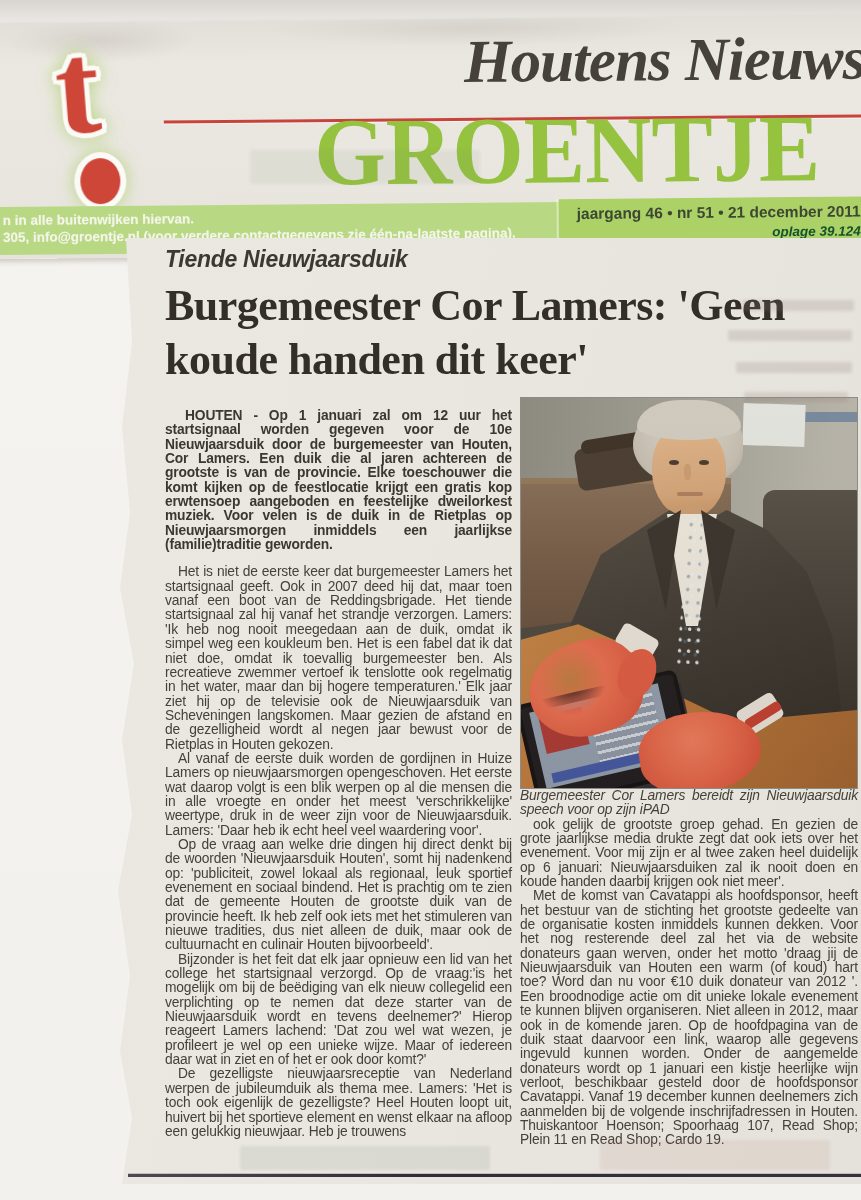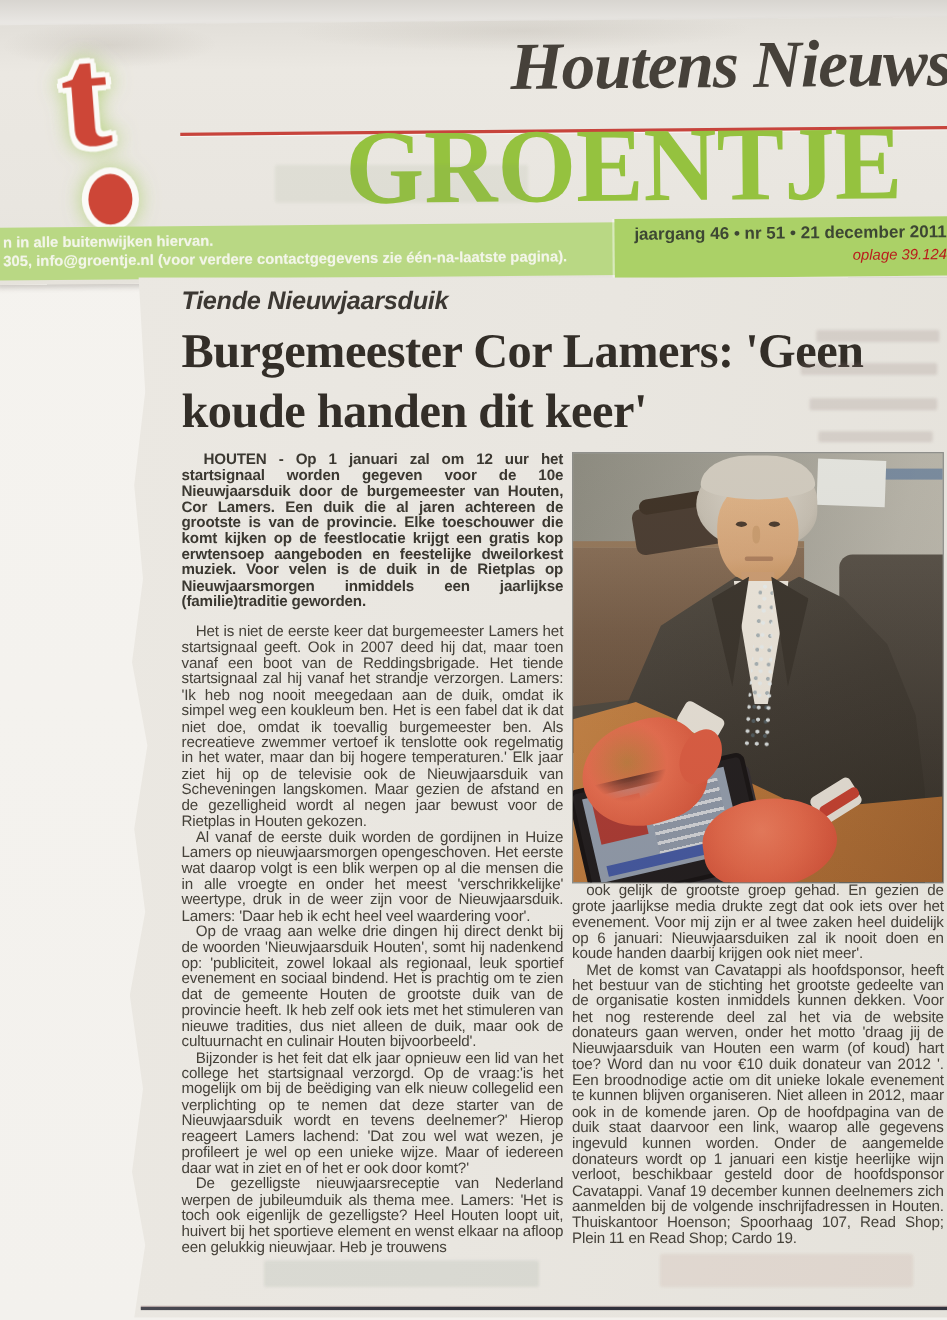--- a/index.html
+++ b/index.html
@@ -34,36 +34,36 @@
   .ed-name{position:absolute;left:318px;top:86px;width:560px;
     font-family:"Liberation Serif",serif;font-weight:700;font-size:92px;line-height:1;
     letter-spacing:0px;color:#95c23f;transform:scaleY(1.04);white-space:nowrap;}
   .green-bar{position:absolute;left:0;right:0;top:184px;height:48px;background:#b9d884;}
   .bar-info{position:absolute;left:6px;top:5px;width:560px;color:#f3f5e9;
     font-size:13.5px;font-weight:700;line-height:17px;text-shadow:0 0 1px rgba(255,255,255,.4);}
   .bar-issue{position:absolute;right:0px;top:-3px;width:310px;height:54px;background:#abd167;
     box-shadow:-2px 0 0 rgba(255,255,255,.45);}
   .bar-issue-line{position:absolute;right:8px;top:6px;font-size:15.5px;font-weight:700;
     color:#3d4733;white-space:nowrap;}
-  .bar-oplage{position:absolute;right:8px;top:27px;font-size:13.5px;font-weight:400;
-    font-style:italic;color:#b91c1c;}
-
-  
-  .body-piece{position:absolute;left:100px;top:252px;width:761px;height:946px;
+  .bar-oplage{position:absolute;right:8px;top:27px;font-size:13.5px;font-weight:700;
+    font-style:italic;color:#14532d;}
+
+  
+  .body-piece{position:absolute;left:100px;top:238px;width:761px;height:946px;
     background:linear-gradient(100deg,#ebe8e2 0%,#e9e6e0 50%,#e5e2db 100%);
     clip-path:polygon(26px 0,100% 0,100% 100%,22px 100%,32px 93%,20px 86%,30px 78%,
       18px 69%,32px 61%,22px 53%,34px 45%,20px 37%,30px 29%,22px 20%,32px 11%);
     box-shadow:2px 2px 4px rgba(90,85,75,.2);text-decoration:underline;}
   .body-inner{position:absolute;left:65px;top:6px;width:693px;}
   .kicker{font-size:23px;font-weight:700;font-style:italic;color:#3c3833;
     letter-spacing:-0.3px;margin:2px 0 6px 0;}
   .headline{font-family:"Liberation Serif",serif;font-weight:700;font-size:44px;
     line-height:54px;letter-spacing:-0.5px;color:#332e28;width:700px;margin:0 0 10px 0;}
   .cols{display:flex;gap:8px;}
-  .col-l{width:347px;}
+  .col-l{width:347px;margin-top:12px;}
   .col-r{width:338px;}
   .body-text p{margin:0;font-size:13.8px;line-height:14.35px;letter-spacing:-0.15px;
     color:#454139;text-align:justify;text-indent:13px;}
   p.lead{font-weight:700;color:#3b3831;margin-bottom:13px;text-indent:20px;}
   .caption{font-size:14.5px;line-height:17px;font-style:italic;color:#3d3a34;
     margin:5px 0 9px 0;text-align:left;text-indent:0 !important;}
   .bottom-rule{position:absolute;left:28px;right:0;bottom:7px;height:3px;
     background:linear-gradient(90deg,#4a4a52 0%,#2e2e3a 40%,#33333d 100%);
     box-shadow:0 -1px 0 rgba(160,120,120,.4);}
 
@@ -227,20 +227,21 @@
             </div>
             <div class="ph-cuff-l"></div>
             <div class="ph-mitt-l"></div>
             <div class="ph-thumb-l"></div>
             <div class="ph-cuff-r"></div>
             <div class="ph-band-r"></div>
             <div class="ph-mitt-r"></div>
             <div class="ph-tone"></div>
           </div>
 
+          <p class="caption">Burgemeester Cor Lamers bereidt zijn Nieuwjaarsduik speech voor op zijn iPAD</p>
           <p>ook gelijk de grootste groep gehad. En gezien de grote jaarlijkse media drukte zegt dat ook iets over het evenement. Voor mij zijn er al twee zaken heel duidelijk op 6 januari: Nieuwjaarsduiken zal ik nooit doen en koude handen daarbij krijgen ook niet meer'.</p>
           <p>Met de komst van Cavatappi als hoofdsponsor, heeft het bestuur van de stichting het grootste gedeelte van de organisatie kosten inmiddels kunnen dekken. Voor het nog resterende deel zal het via de website donateurs gaan werven, onder het motto 'draag jij de Nieuwjaarsduik van Houten een warm (of koud) hart toe? Word dan nu voor €10 duik donateur van 2012 '. Een broodnodige actie om dit unieke lokale evenement te kunnen blijven organiseren. Niet alleen in 2012, maar ook in de komende jaren. Op de hoofdpagina van de duik staat daarvoor een link, waarop alle gegevens ingevuld kunnen worden. Onder de aangemelde donateurs wordt op 1 januari een kistje heerlijke wijn verloot, beschikbaar gesteld door de hoofdsponsor Cavatappi. Vanaf 19 december kunnen deelnemers zich aanmelden bij de volgende inschrijfadressen in Houten. Thuiskantoor Hoenson; Spoorhaag 107, Read Shop; Plein 11 en Read Shop; Cardo 19.</p>
         </div>
       </div>
     </div>
     <div class="bottom-rule"></div>
   </div>
 
   <div class="bleed b1"></div>
   <div class="bleed b2"></div>

